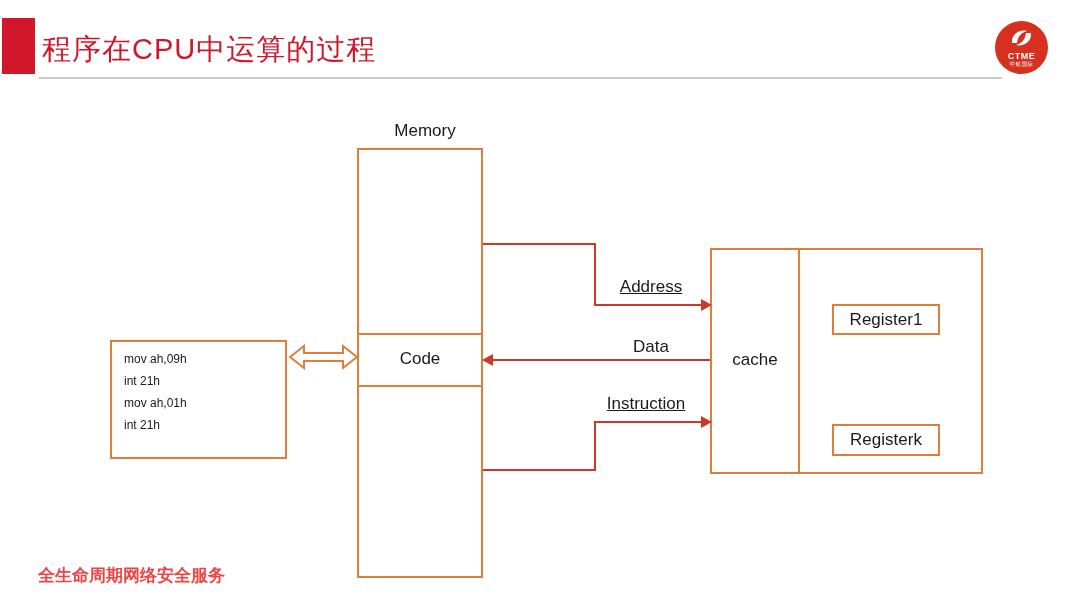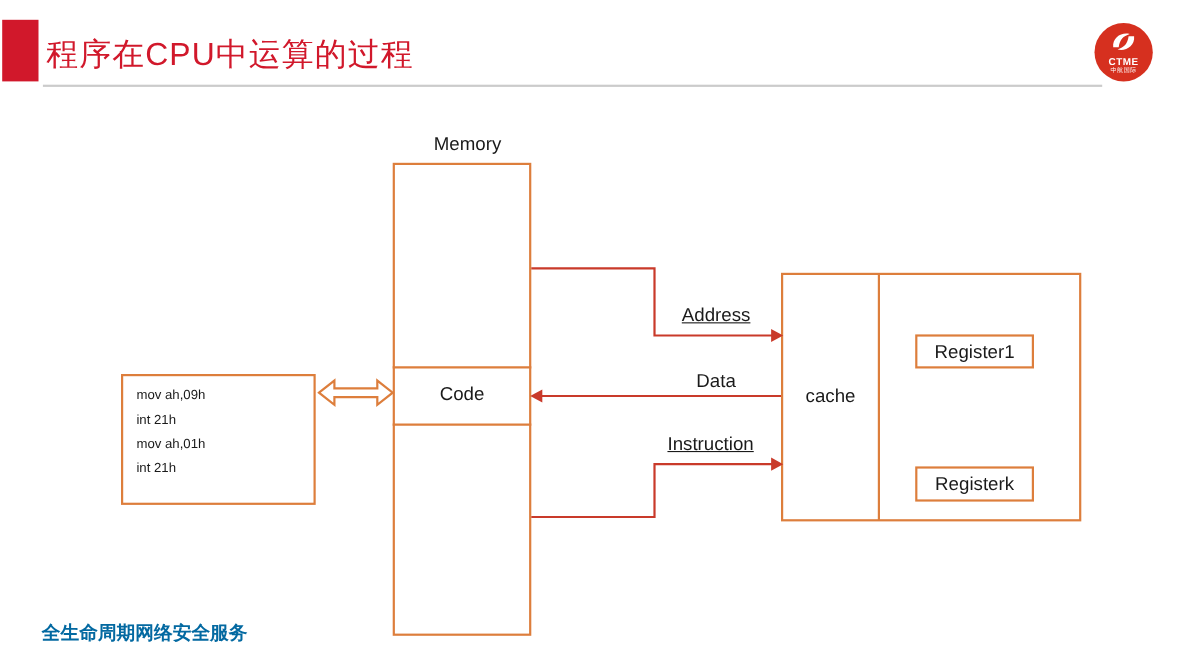--- a/index.html
+++ b/index.html
@@ -27,21 +27,21 @@
   .regk{top:384px;height:32px;margin-top:40px;}
   
   .lbl{position:absolute;font-size:17px;color:#1a1a1a;text-align:center;z-index:3;}
   .memory-label{left:362px;top:121px;width:126px;}
   .cpu-label{left:710px;top:220px;width:273px;}
   .code-label{left:357px;top:349px;width:126px;}
   .cache-label{left:711px;top:350px;width:88px;}
   .address-label{left:595px;top:277px;width:112px;text-decoration:underline;}
   .data-label{left:595px;top:337px;width:112px;}
   .instruction-label{left:580px;top:394px;width:132px;text-decoration:underline;}
-  .footer-slogan{left:38px;top:564px;font-size:17px;font-weight:700;color:#0369a1;z-index:3;white-space:nowrap;}
+  .footer-slogan{left:38px;top:564px;font-size:17px;font-weight:700;color:#ef4444;z-index:3;white-space:nowrap;}
   .canvas{position:absolute;left:0;top:0;width:1080px;height:608px;z-index:2;pointer-events:none;}
 </style>
 </head>
 <body>
 
 <div class="slide">
 
   <div class="abs accent-square"></div>
   <div class="abs page-title">程序在CPU中运算的过程</div>
   <div class="abs header-divider"></div>

